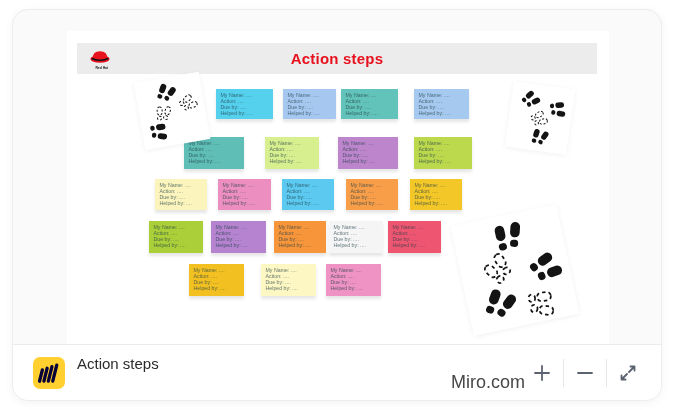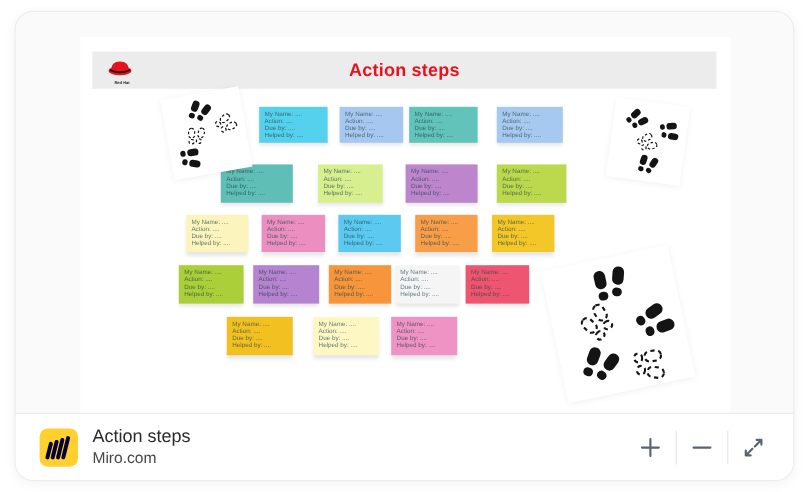--- a/index.html
+++ b/index.html
@@ -53,21 +53,21 @@
     position:absolute;left:0;right:0;bottom:0;height:56px;background:#ffffff;
     border-top:1px solid #ebebeb;display:flex;align-items:center;
     padding:0 16px 0 20px;box-sizing:border-box;
   }
   .miro-logo{
     width:32px;height:32px;border-radius:7px;background:#ffd02f;
     flex:0 0 auto;display:flex;align-items:center;justify-content:center;cursor:pointer;
   }
   .meta{margin-left:12px;flex:1 1 auto;min-width:0;}
   .meta-title{font-size:15px;color:#2b2b2b;line-height:19px;cursor:pointer;}
-  .meta-source{font-size:13px;color:#474747;line-height:18px;cursor:pointer;}
+  .meta-source{font-size:18px;color:#474747;line-height:18px;cursor:pointer;text-align:right;}
   .controls{display:flex;align-items:center;flex:0 0 auto;}
   .ctrl-btn{
     width:34px;height:34px;border:none;background:transparent;padding:0;
     display:flex;align-items:center;justify-content:center;cursor:pointer;border-radius:6px;
   }
   .ctrl-btn svg{stroke:#5b6270;stroke-width:1.8;stroke-linecap:round;stroke-linejoin:round;fill:none;}
   .ctrl-sep{width:1px;height:28px;background:#e7e7ea;margin:0 4px;}
 </style>
 </head>
 <body>

